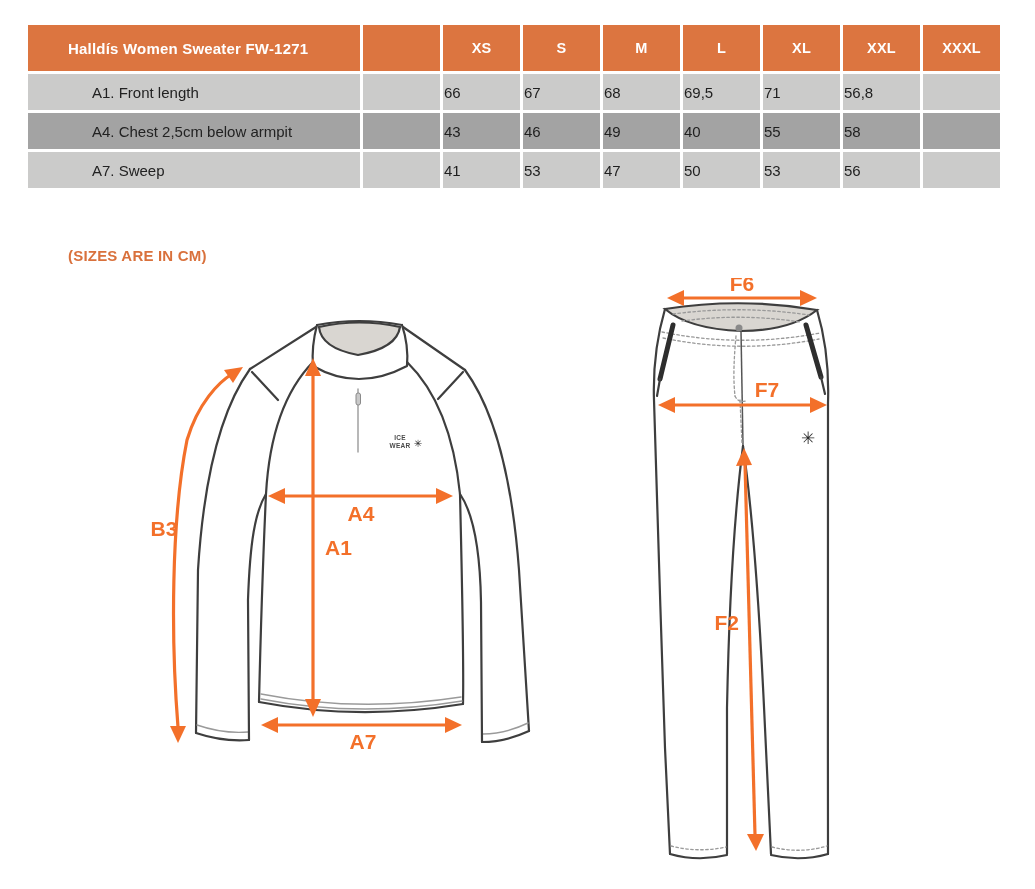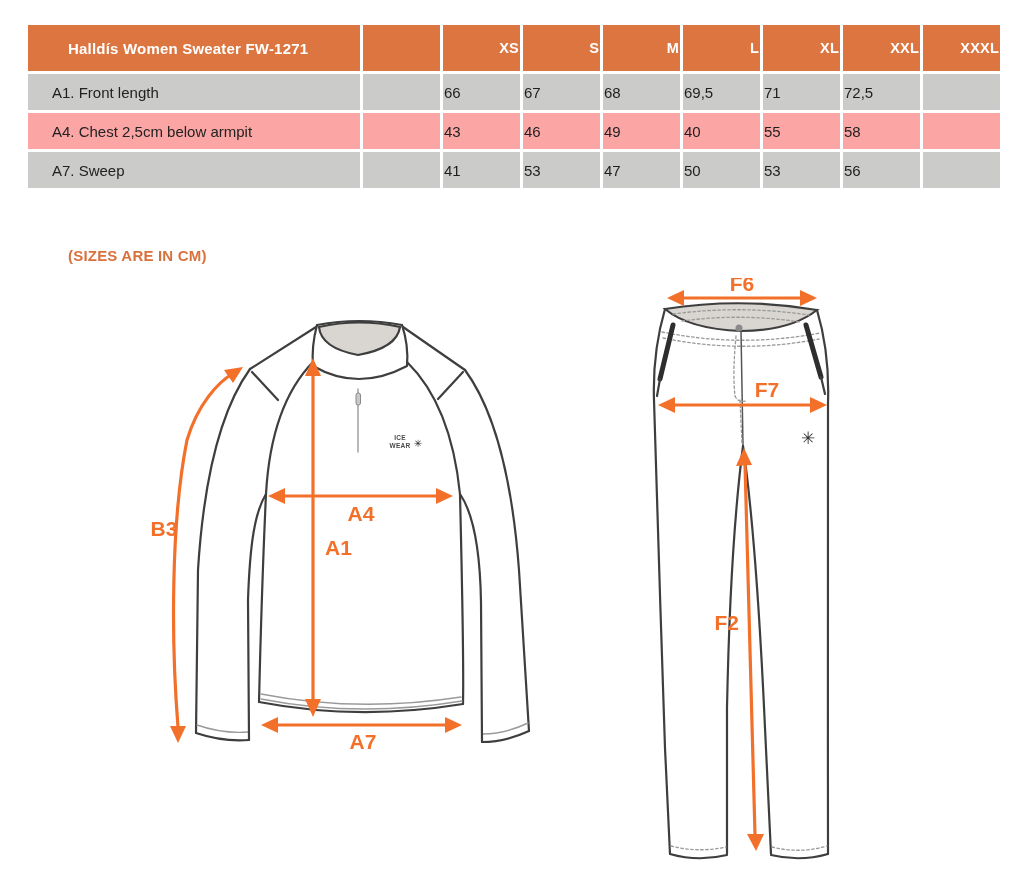--- a/index.html
+++ b/index.html
@@ -3,26 +3,26 @@
 <meta charset="utf-8">
 <style>
   html,body{margin:0;padding:0;background:#ffffff;}
   .page{position:relative;width:1035px;height:889px;background:#ffffff;overflow:hidden;
         font-family:"Liberation Sans",sans-serif;}
   
   .size-table-wrap{position:absolute;left:25px;top:22px;}
   table.size-table{border-collapse:separate;border-spacing:3px;table-layout:fixed;width:978px;}
   table.size-table th,table.size-table td{overflow:hidden;white-space:nowrap;}
   table.size-table th{height:44px;background:#DC7540;color:#ffffff;font-size:14.5px;
-        font-weight:bold;text-align:right;letter-spacing:.2px;}
+        font-weight:bold;text-align:center;letter-spacing:.2px;}
   table.size-table th.name-col{text-align:left;padding-left:40px;font-size:15px;}
   table.size-table td{height:34px;font-size:15px;color:#1f1f1f;text-align:left;}
-  table.size-table td.lbl{text-align:left;padding-left:24px;color:#222;}
+  table.size-table td.lbl{text-align:left;padding-left:64px;color:#222;}
   tr.row-dark td{background:#CBCBCA;}
-  tr.row-light td{background:#fca5a5;}
+  tr.row-light td{background:#a3a3a3;}
   
   .cm-note{position:absolute;left:68px;top:247px;font-size:15px;font-weight:bold;
         color:#D9713C;letter-spacing:.2px;}
   
   .sweater-svg{position:absolute;left:135px;top:290px;}
   .pants-svg{position:absolute;left:640px;top:278px;}
   .outline{fill:none;stroke:#3E3E3E;stroke-width:2.2;stroke-linecap:round;stroke-linejoin:round;}
   .thin{fill:none;stroke:#9a9a9a;stroke-width:1.4;stroke-linecap:round;}
   .stitch{fill:none;stroke:#999999;stroke-width:1.3;stroke-dasharray:2.5 2.5;stroke-linecap:round;}
   .grayfill{fill:#D9D6D1;stroke:#3E3E3E;stroke-width:2.2;}
@@ -64,21 +64,21 @@
         <th>XXXL</th>
       </tr>
       <tr class="row-dark">
         <td class="lbl">A1. Front length</td>
         <td></td>
         <td>66</td>
         <td>67</td>
         <td>68</td>
         <td>69,5</td>
         <td>71</td>
-        <td>72,5</td>
+        <td>56,8</td>
         <td></td>
       </tr>
       <tr class="row-light">
         <td class="lbl">A4. Chest 2,5cm below armpit</td>
         <td></td>
         <td>43</td>
         <td>46</td>
         <td>49</td>
         <td>40</td>
         <td>55</td>

